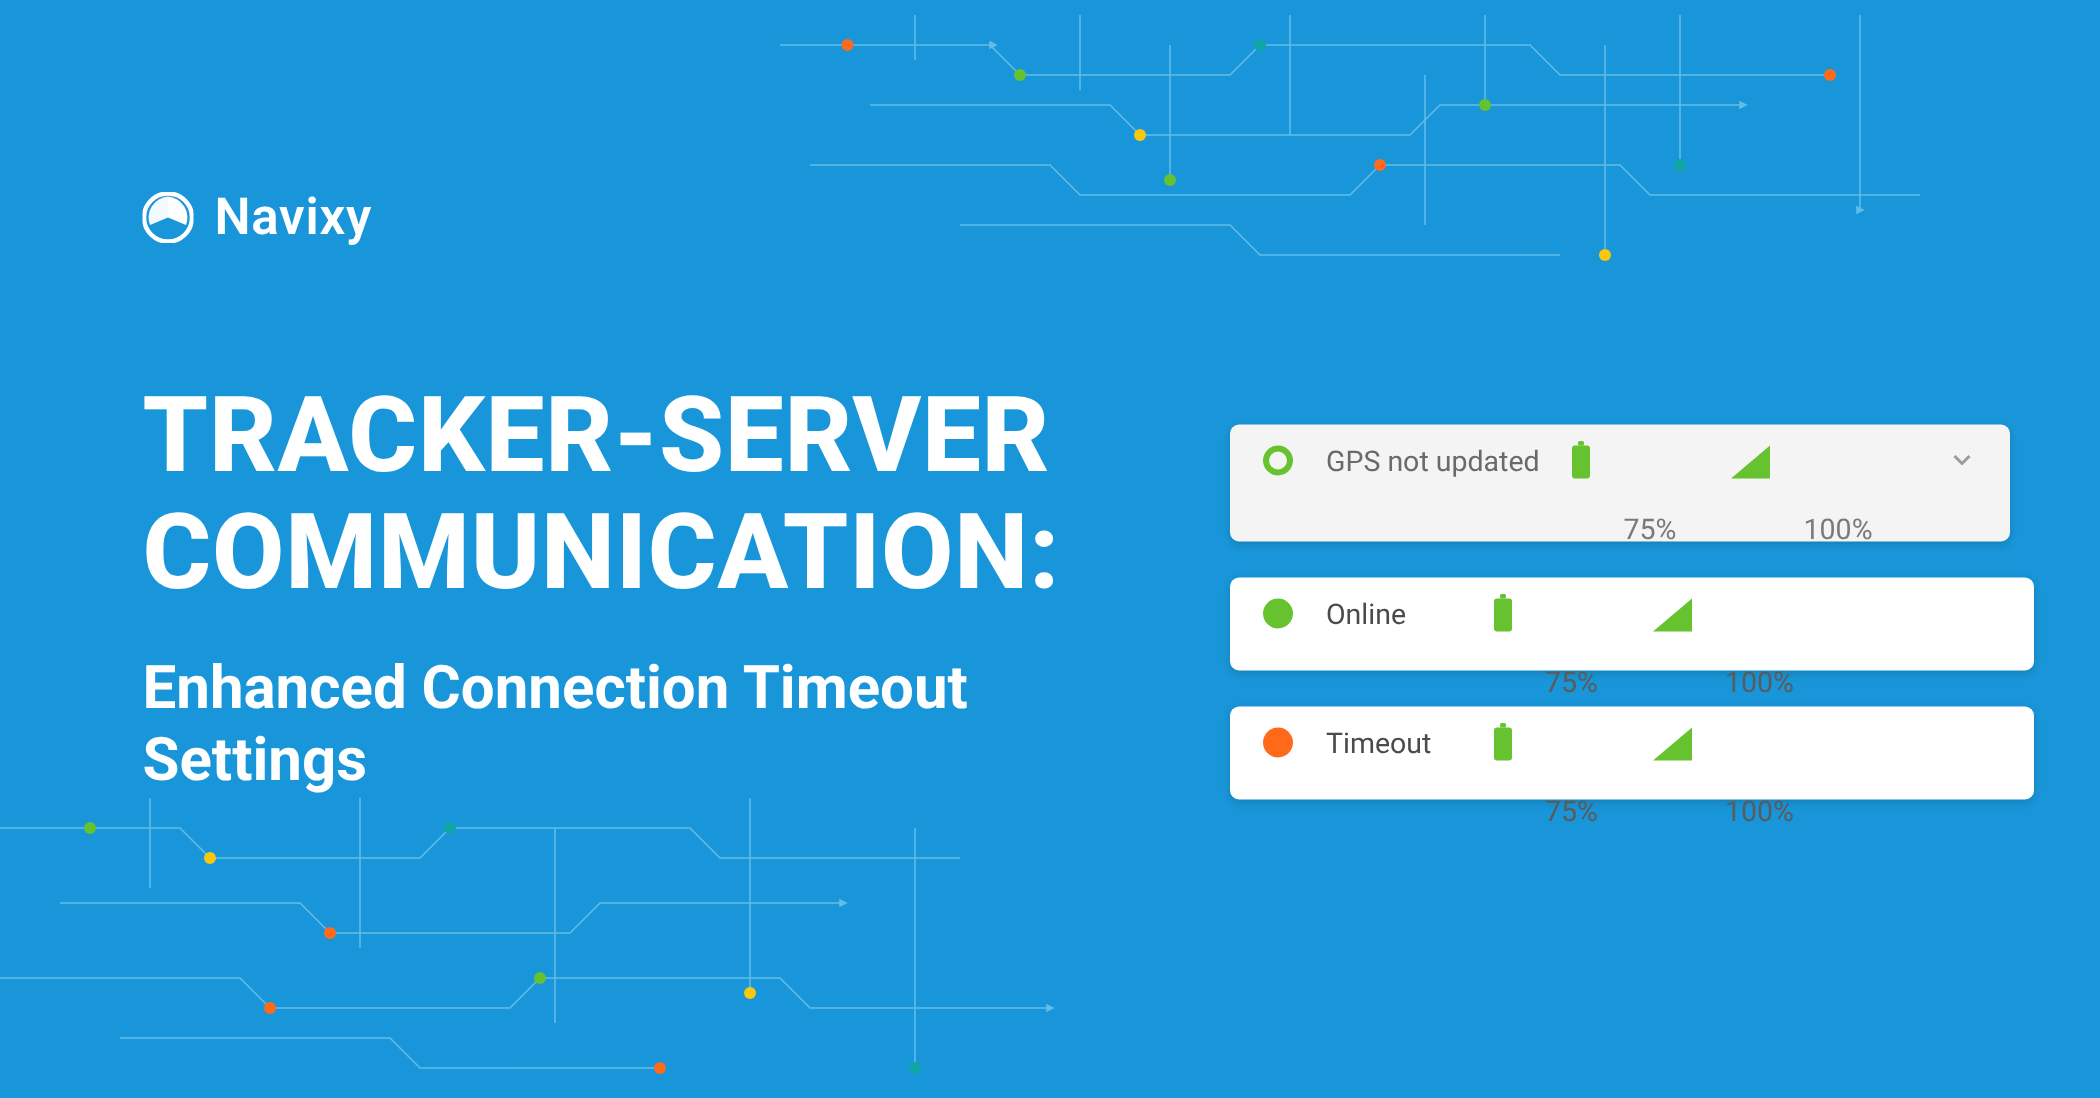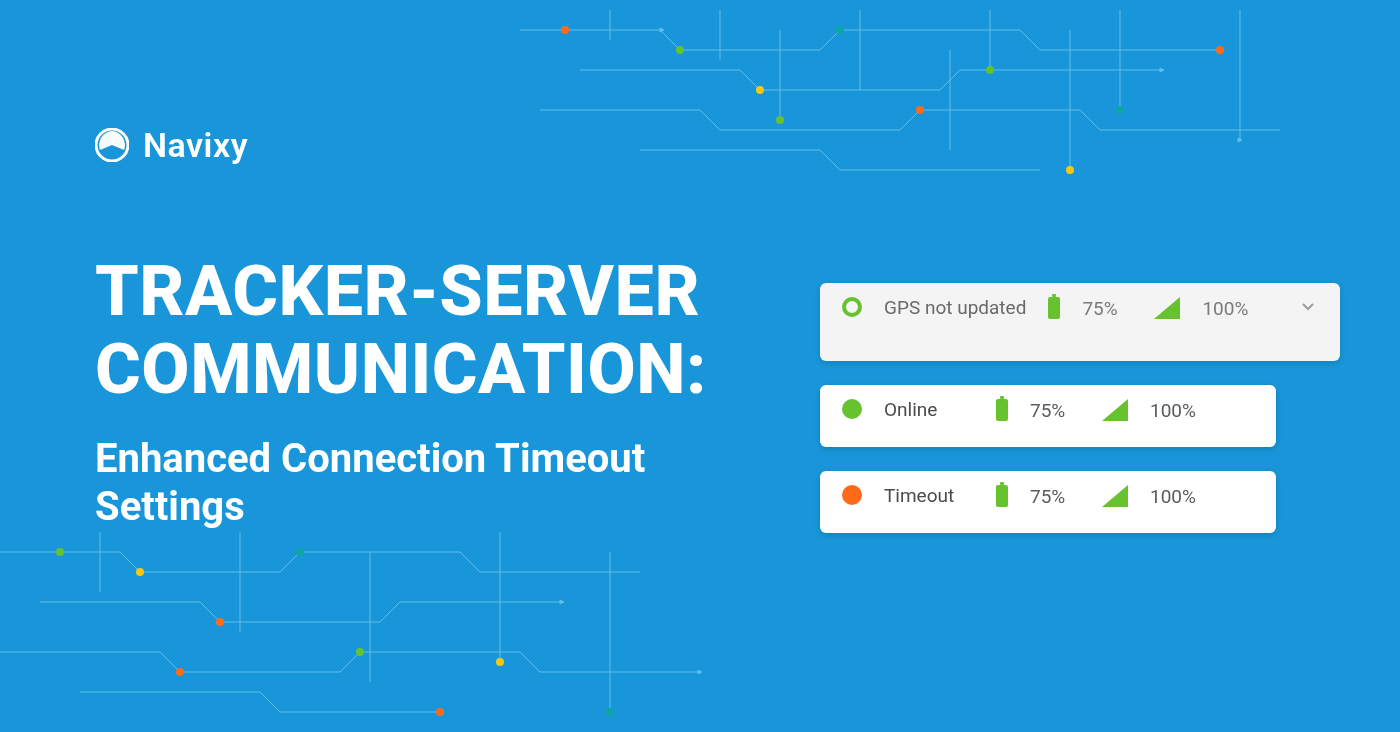--- a/index.html
+++ b/index.html
@@ -72,21 +72,21 @@
     background: #fff;
     color: #4b4b4b;
     border-radius: 6px;
     box-shadow: 0 2px 6px rgba(0,0,0,0.15);
     display: flex;
     padding: 14px 22px;
     gap: 22px;
     font-size: 19px;
   }
   .card.dim { background: #f4f4f4; color: #6a6a6a; }
-  .card.compact { height: 62px; width: 456px; }
+  .card.compact { height: 62px; width: 536px; }
   .card.wide { height: 78px; width: 520px; }
 
   .status-dot {
     width: 20px; height: 20px; border-radius: 50%;
     flex-shrink: 0;
   }
   .status-dot.ring {
     background: transparent;
     border: 4px solid #66c22e;
   }
@@ -117,21 +117,21 @@
   }
 
   .signal-icon {
     width: 0; height: 0;
     border-style: solid;
     border-width: 0 0 22px 26px;
     border-color: transparent transparent #66c22e transparent;
     flex-shrink: 0;
   }
 
-  .pct { min-width: 50px; text-align: left; color: #5b5b5b; }
+  .pct { min-width: 50px; text-align: left; color: #5b5b5b; margin-top: 44px; }
   .card.dim .pct { color: #7a7a7a; }
 
   .chevron {
     margin-left: auto;
     color: #9b9b9b;
     flex-shrink: 0;
   }
 
   
   .node { fill-opacity: 1; }

